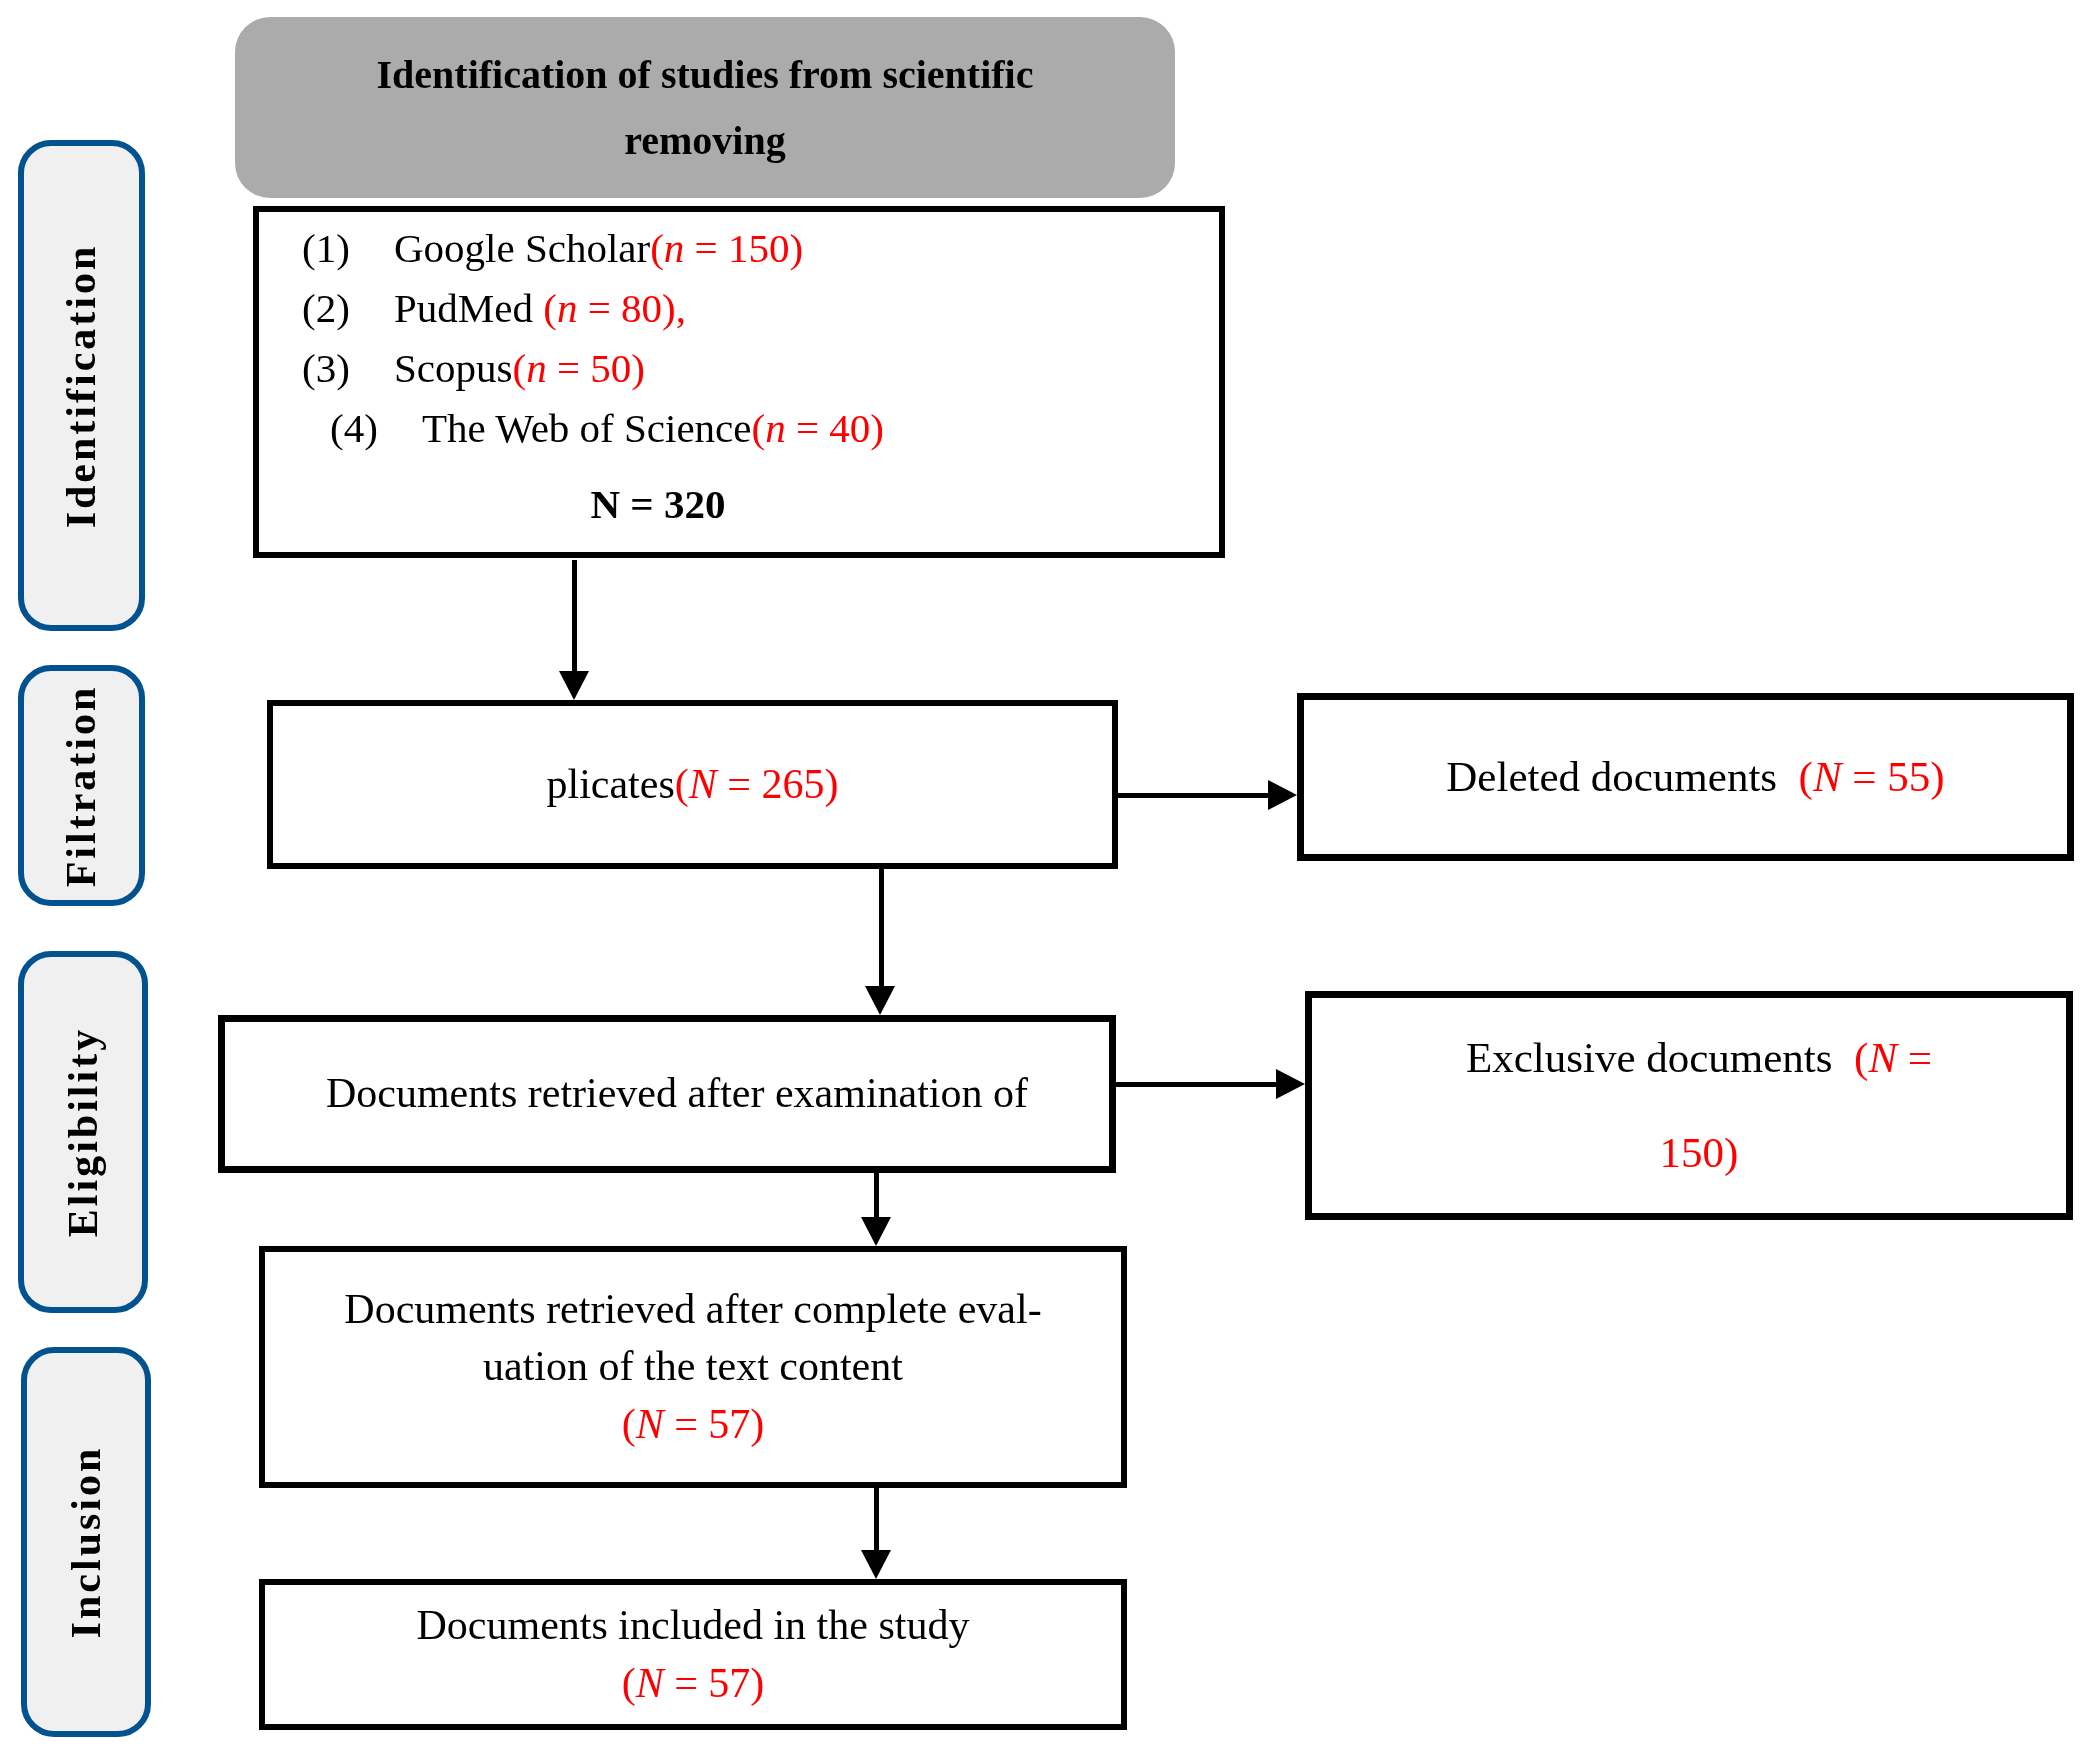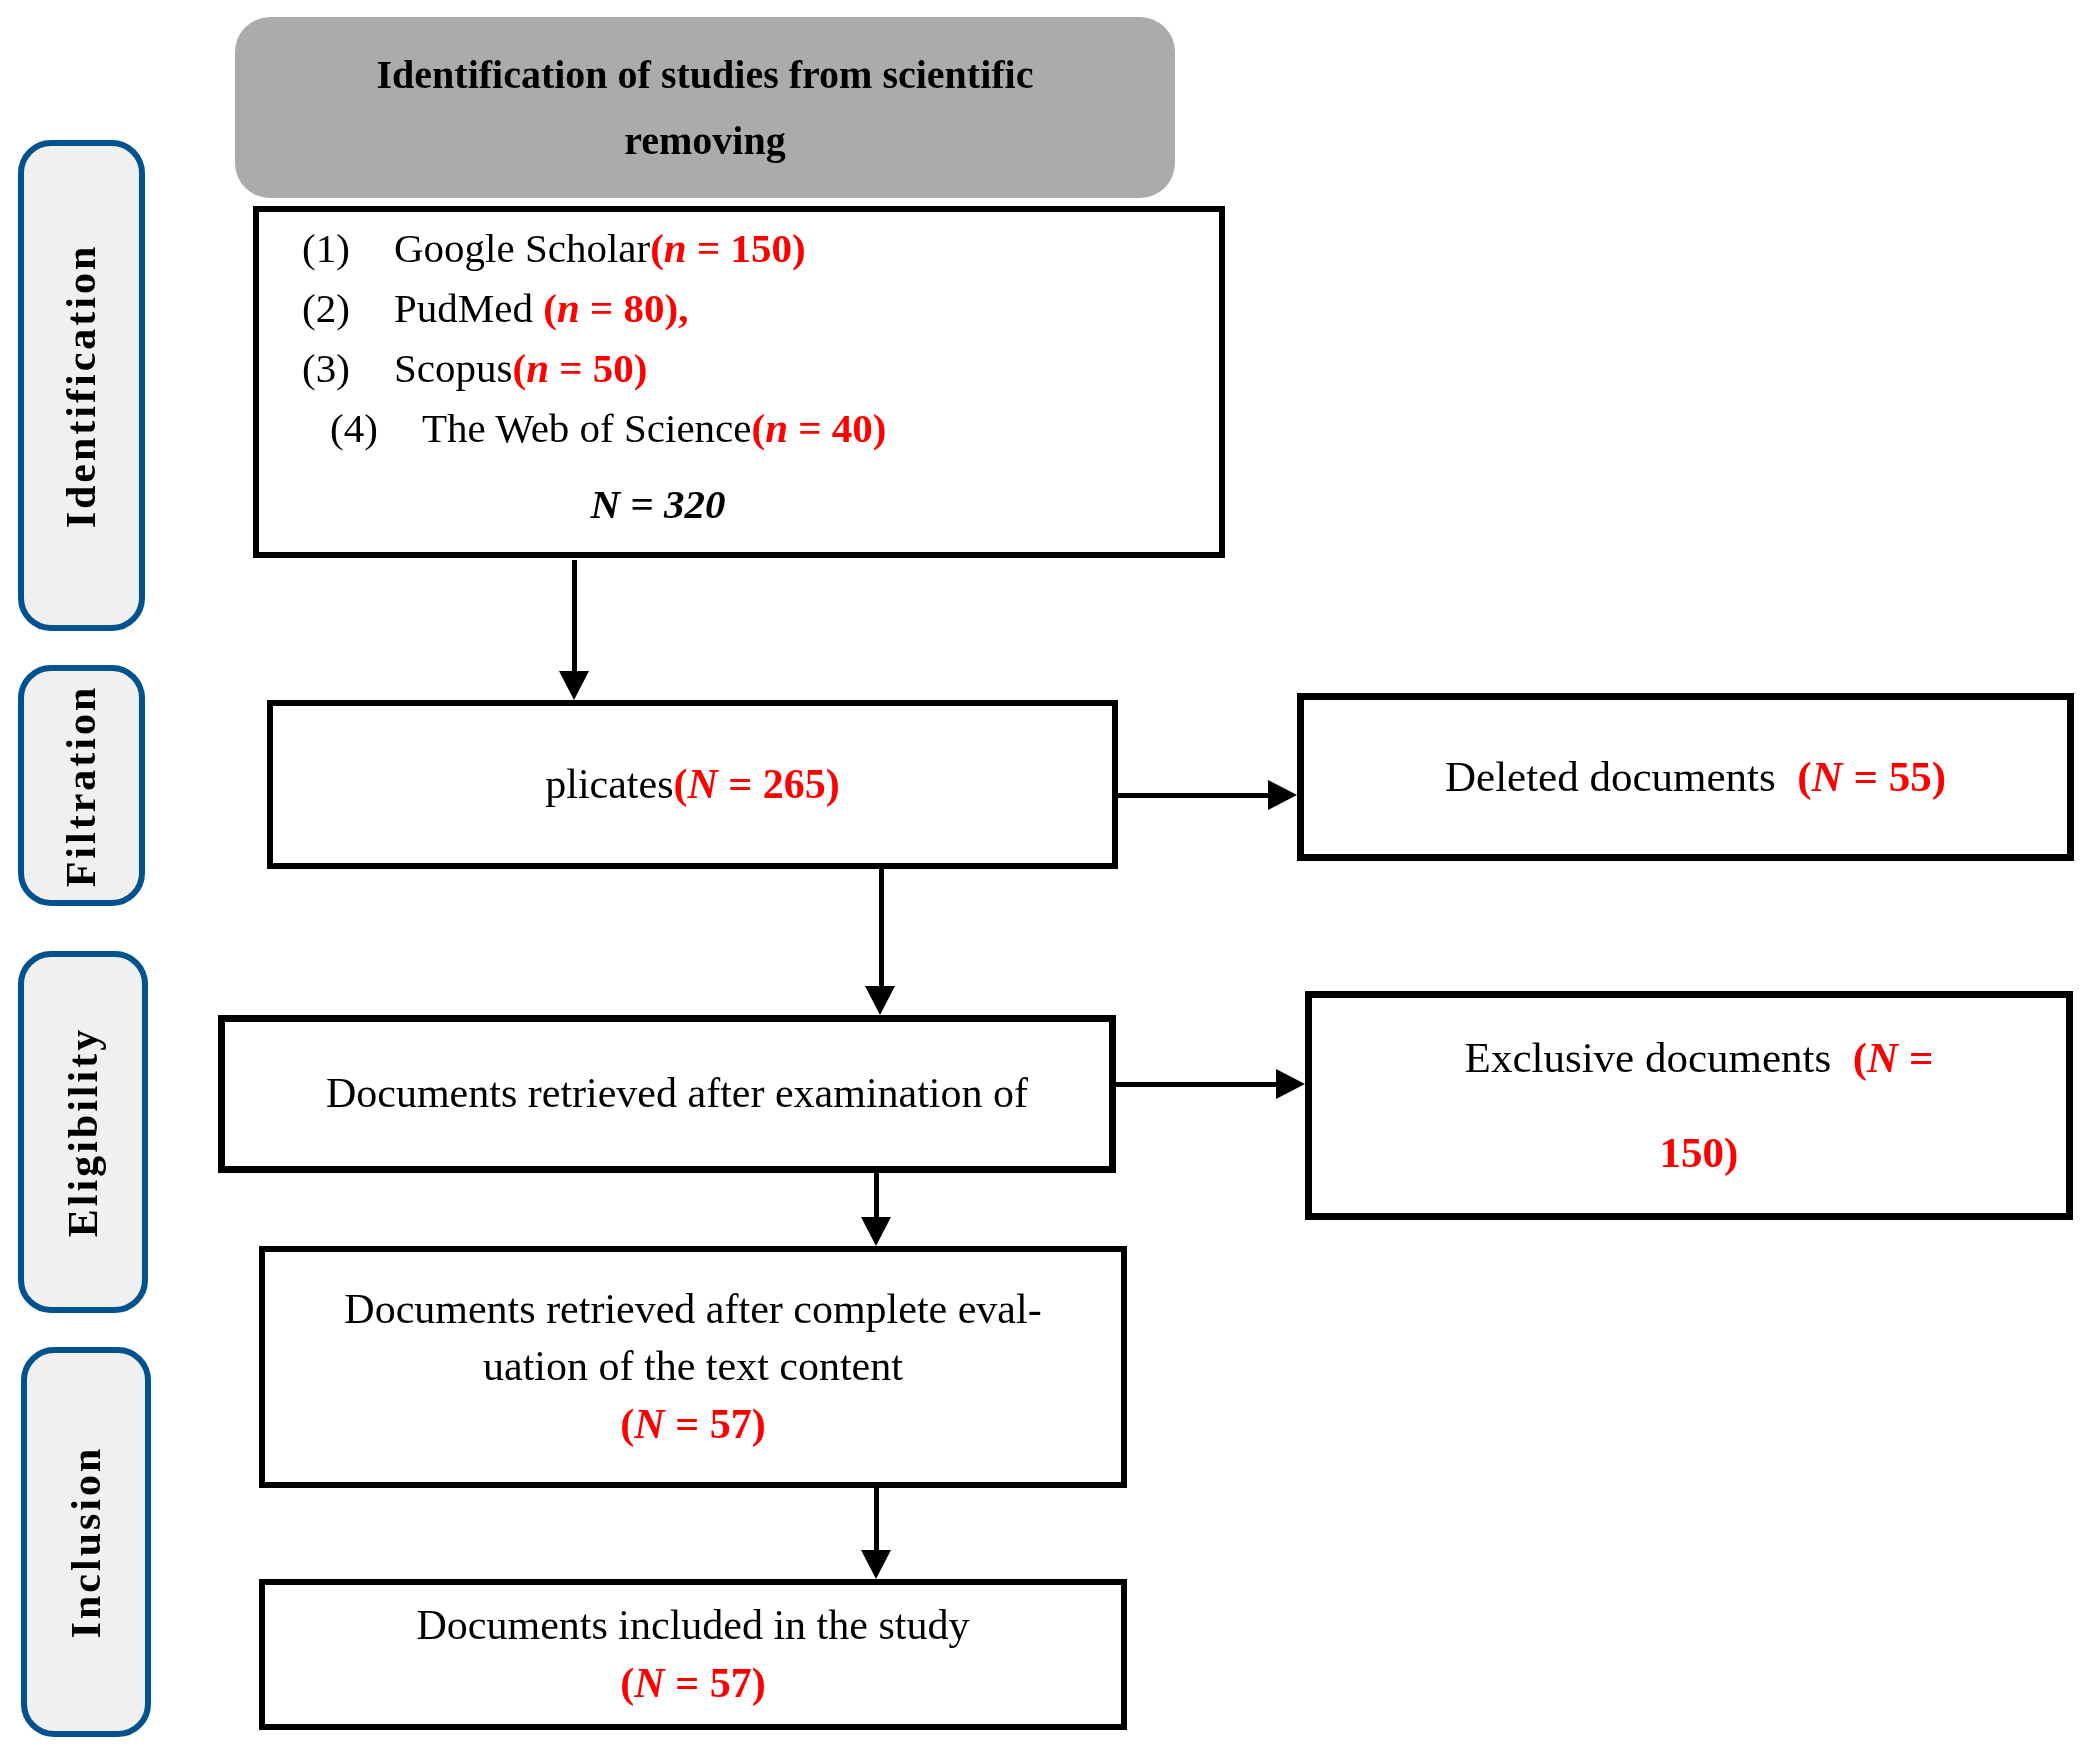--- a/index.html
+++ b/index.html
@@ -17,29 +17,29 @@
          font-size:42px;letter-spacing:3px;}
   
   .header{background:var(--header-fill);border-radius:35px;display:flex;flex-direction:column;
           align-items:center;justify-content:center;font-weight:bold;font-size:40px;line-height:1.65;}
   
   .wbox{background:#fff;border:6.6px solid var(--box-border);display:flex;flex-direction:column;
         align-items:center;justify-content:center;text-align:center;font-size:42px;line-height:1.36;}
   .wbox.thick{border-width:7.8px;padding-left:20px;}
   .line{white-space:normal;}
   .t{white-space:pre-wrap;}
-  .red{color:var(--red);font-weight:bold;}
+  .red{color:var(--red);font-weight:normal;}
   .red i{font-style:italic;}
   
   .dbbox{background:#fff;border:6.6px solid var(--box-border);display:flex;flex-direction:column;
          justify-content:center;font-size:41px;line-height:1.47;box-sizing:border-box;padding:6px 0 18px 0;}
   .db-item{display:flex;padding-left:43px;}
   .db-item.indent{padding-left:71px;}
   .db-item .num{width:92px;flex:none;}
-  .total{text-align:center;font-weight:bold;font-size:41px;margin-top:15.7px;transform:translateX(-81px);font-style:italic;}
+  .total{text-align:center;font-weight:bold;font-size:41px;margin-top:15.7px;transform:translateX(-81px);}
   
   .line-v,.line-h{background:#000;}
   .head-down{width:0;height:0;border-left:15.7px solid transparent;border-right:15.7px solid transparent;
              border-top:29px solid #000;}
   .head-right{width:0;height:0;border-top:15.7px solid transparent;border-bottom:15.7px solid transparent;
               border-left:29px solid #000;}
   
   .side{font-size:43px;}
   .gap2{margin-top:36px;}
 </style>

